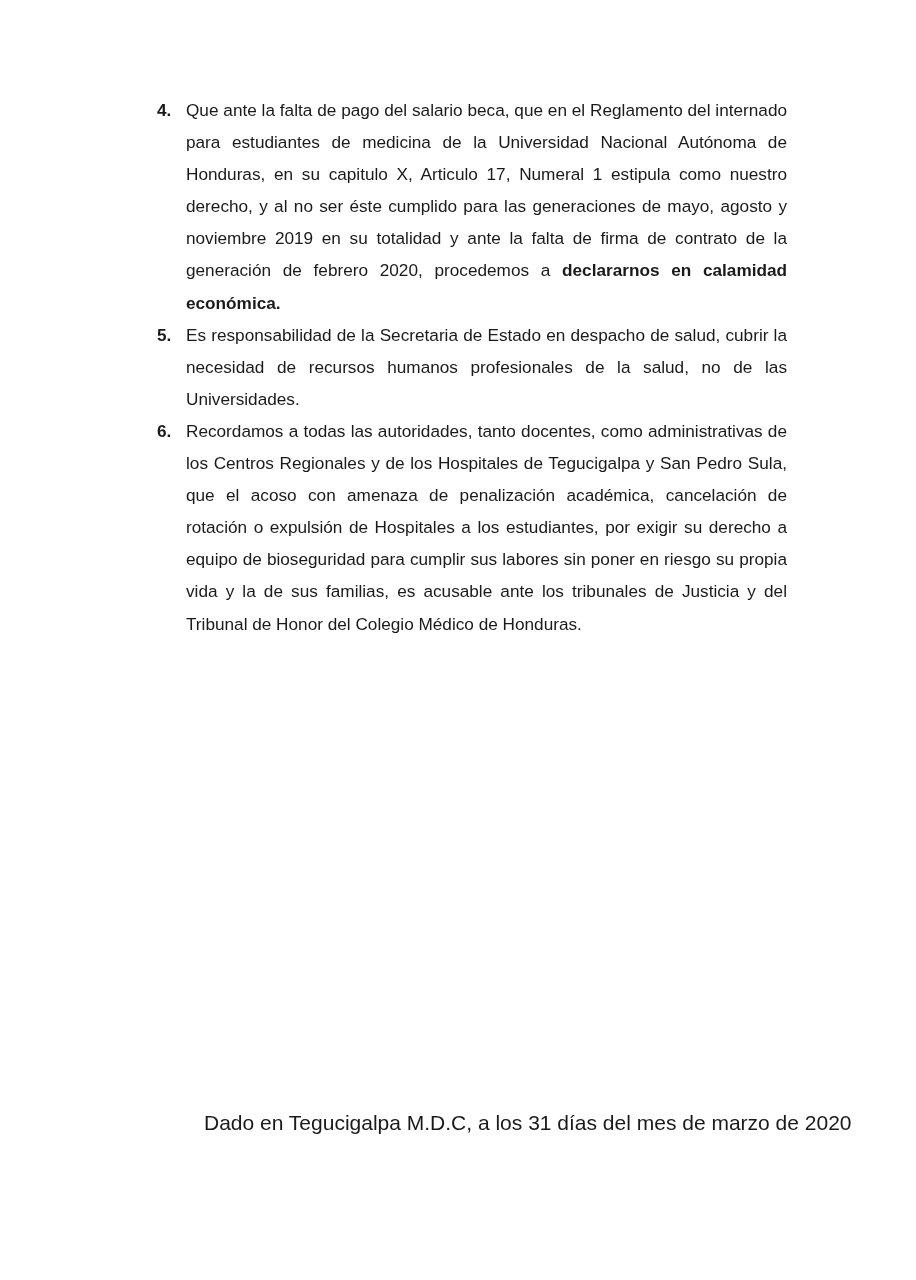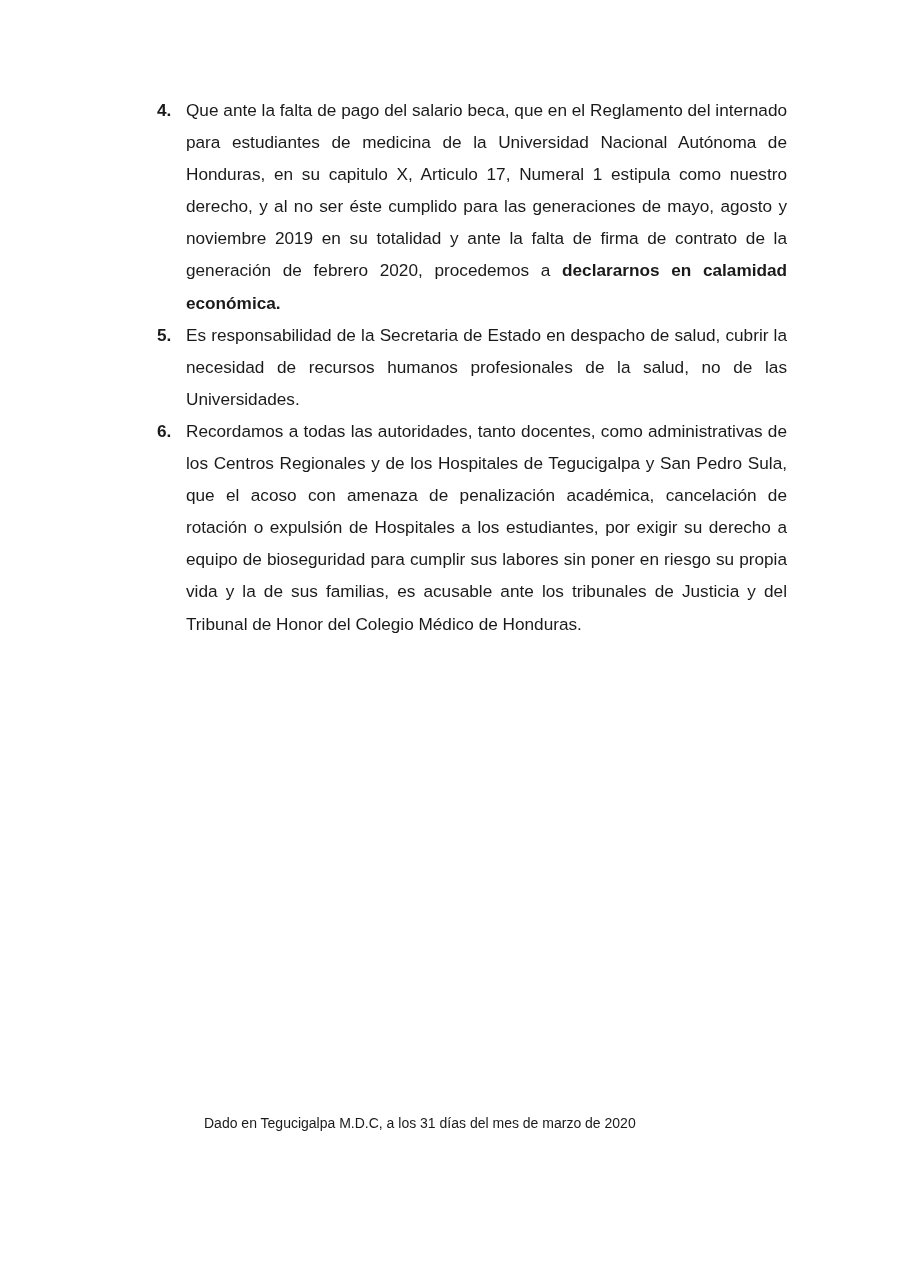--- a/index.html
+++ b/index.html
@@ -49,21 +49,21 @@
       font-size: 17.2px;
       line-height: 32.1px;
     }
     .bold {
       font-weight: bold;
     }
     .closing {
       position: absolute;
       left: 204px;
       top: 1107px;
-      font-size: 14px;
+      font-size: 21px;
       line-height: 32px;
       white-space: nowrap;
     }
   </style>
 </head>
 <body>
 
 <div class="page">
   <ol class="list">
     <li class="item">

